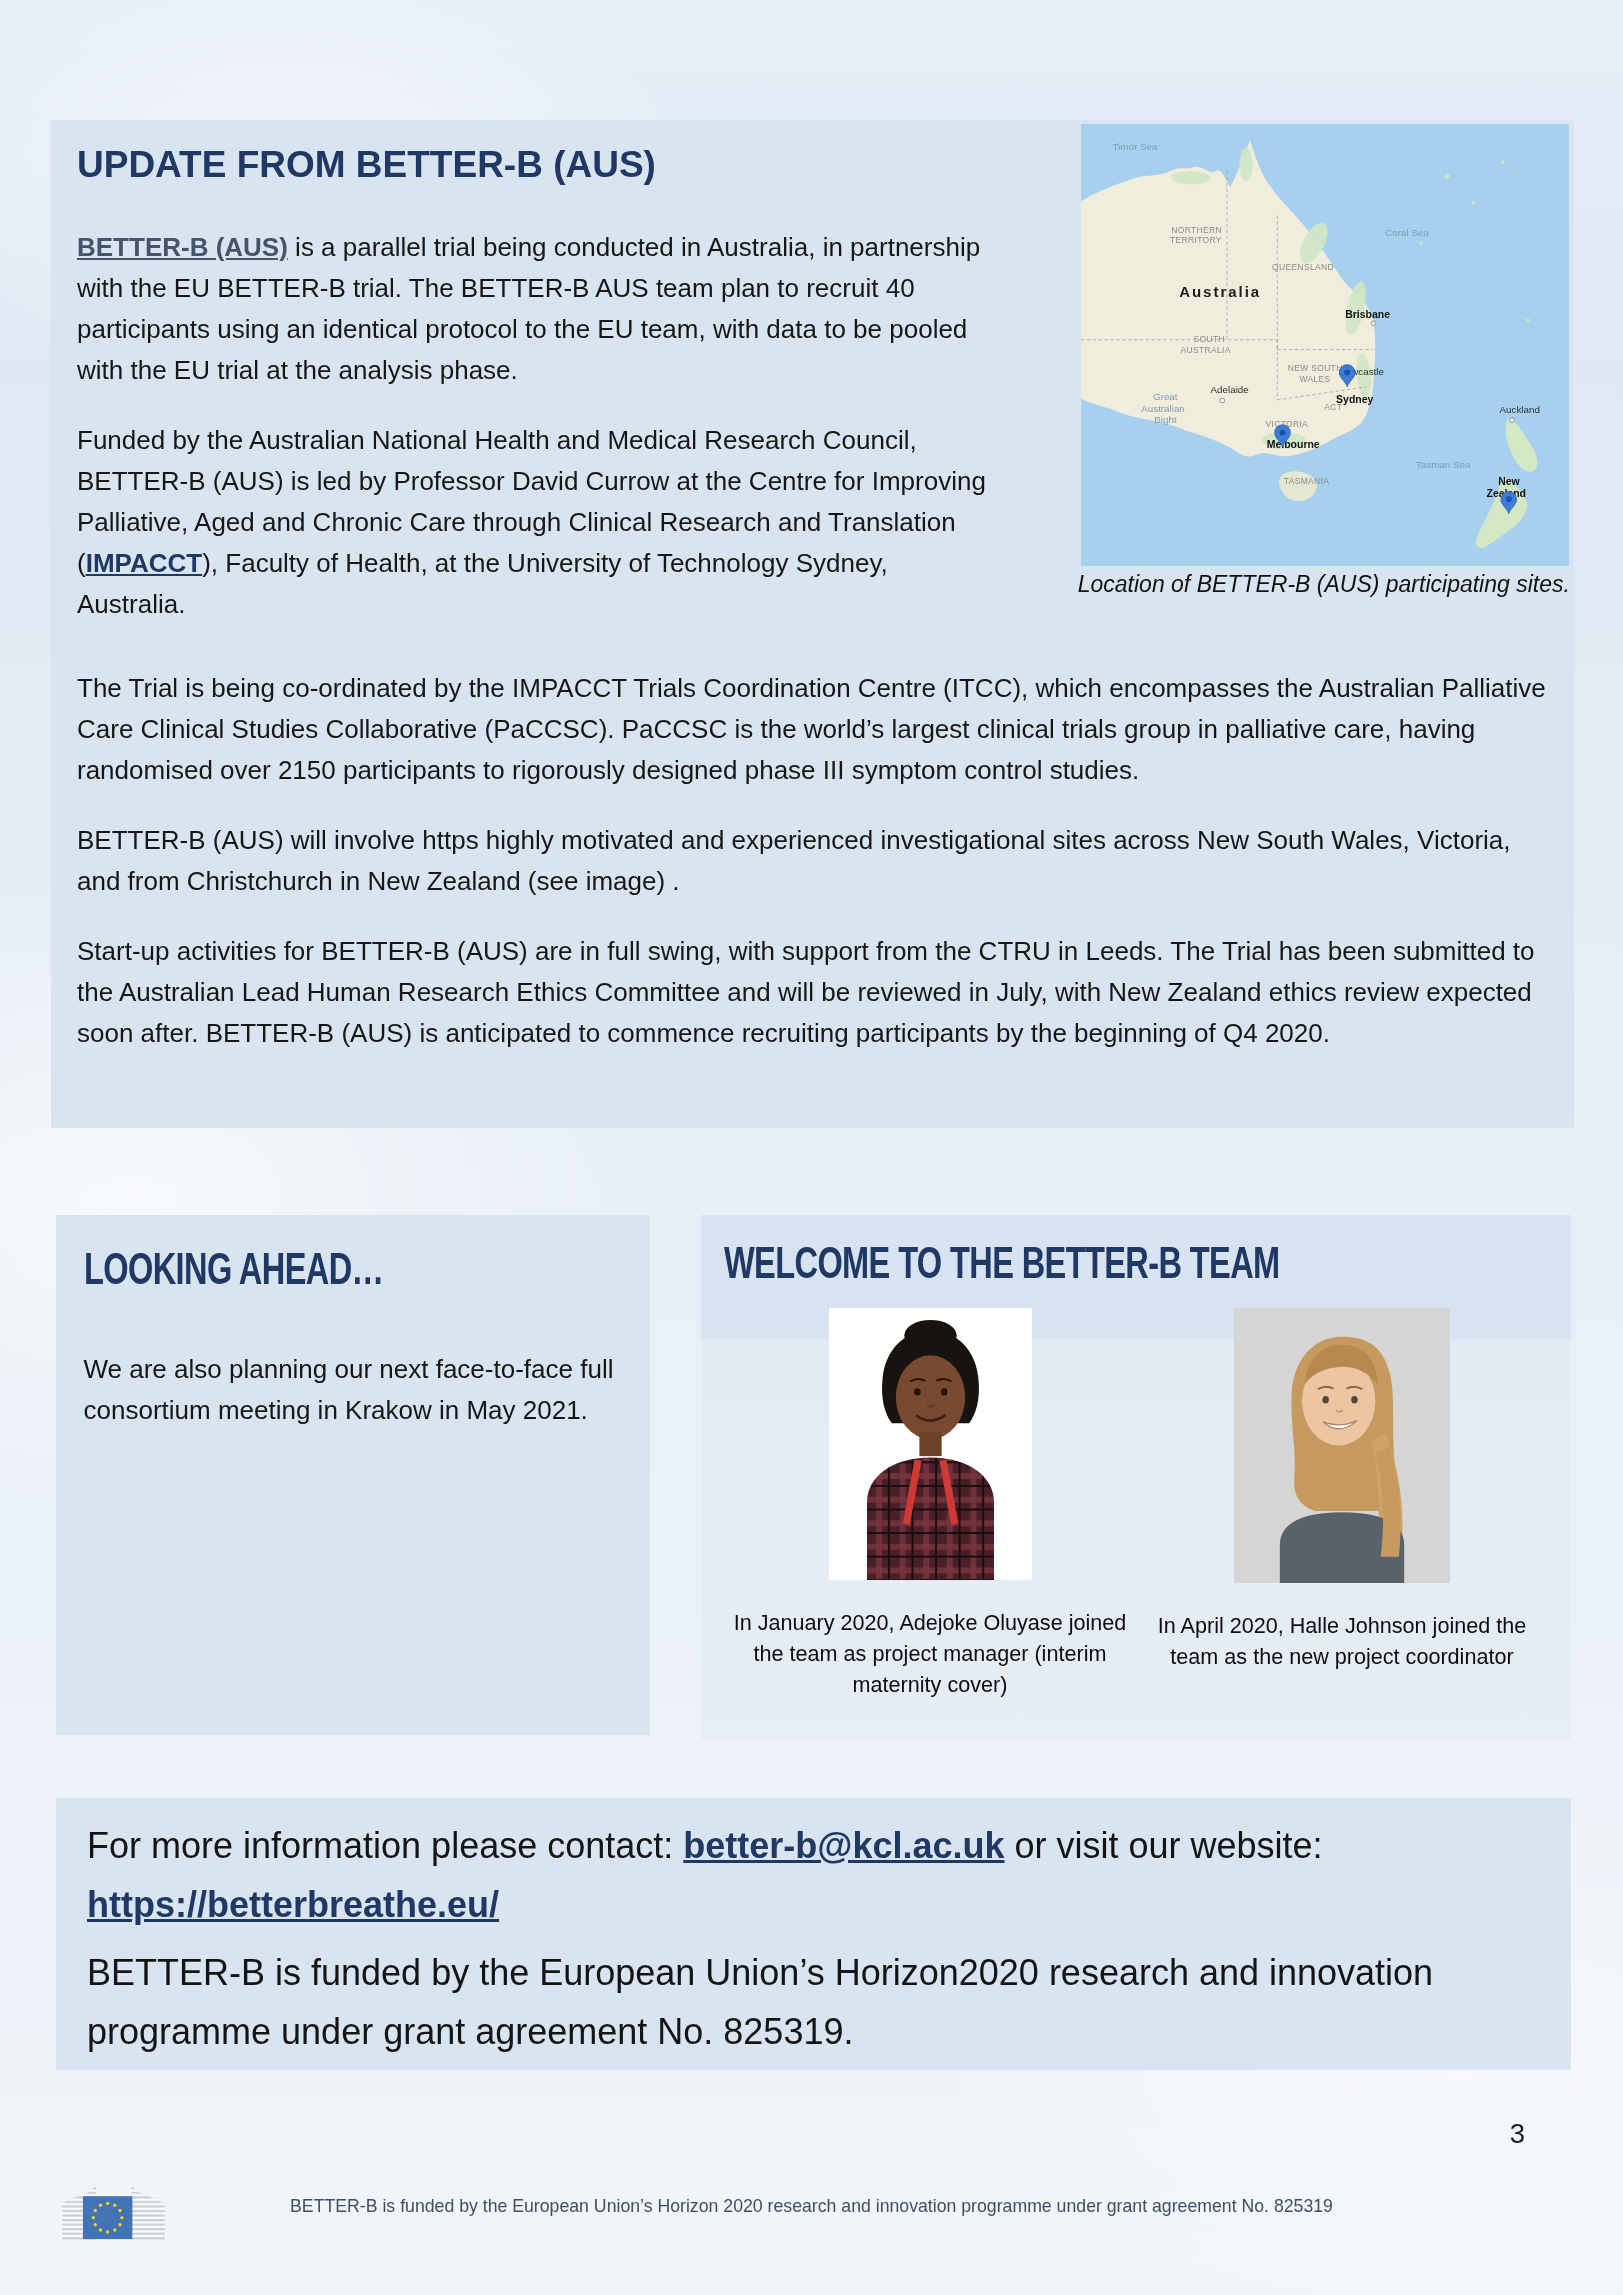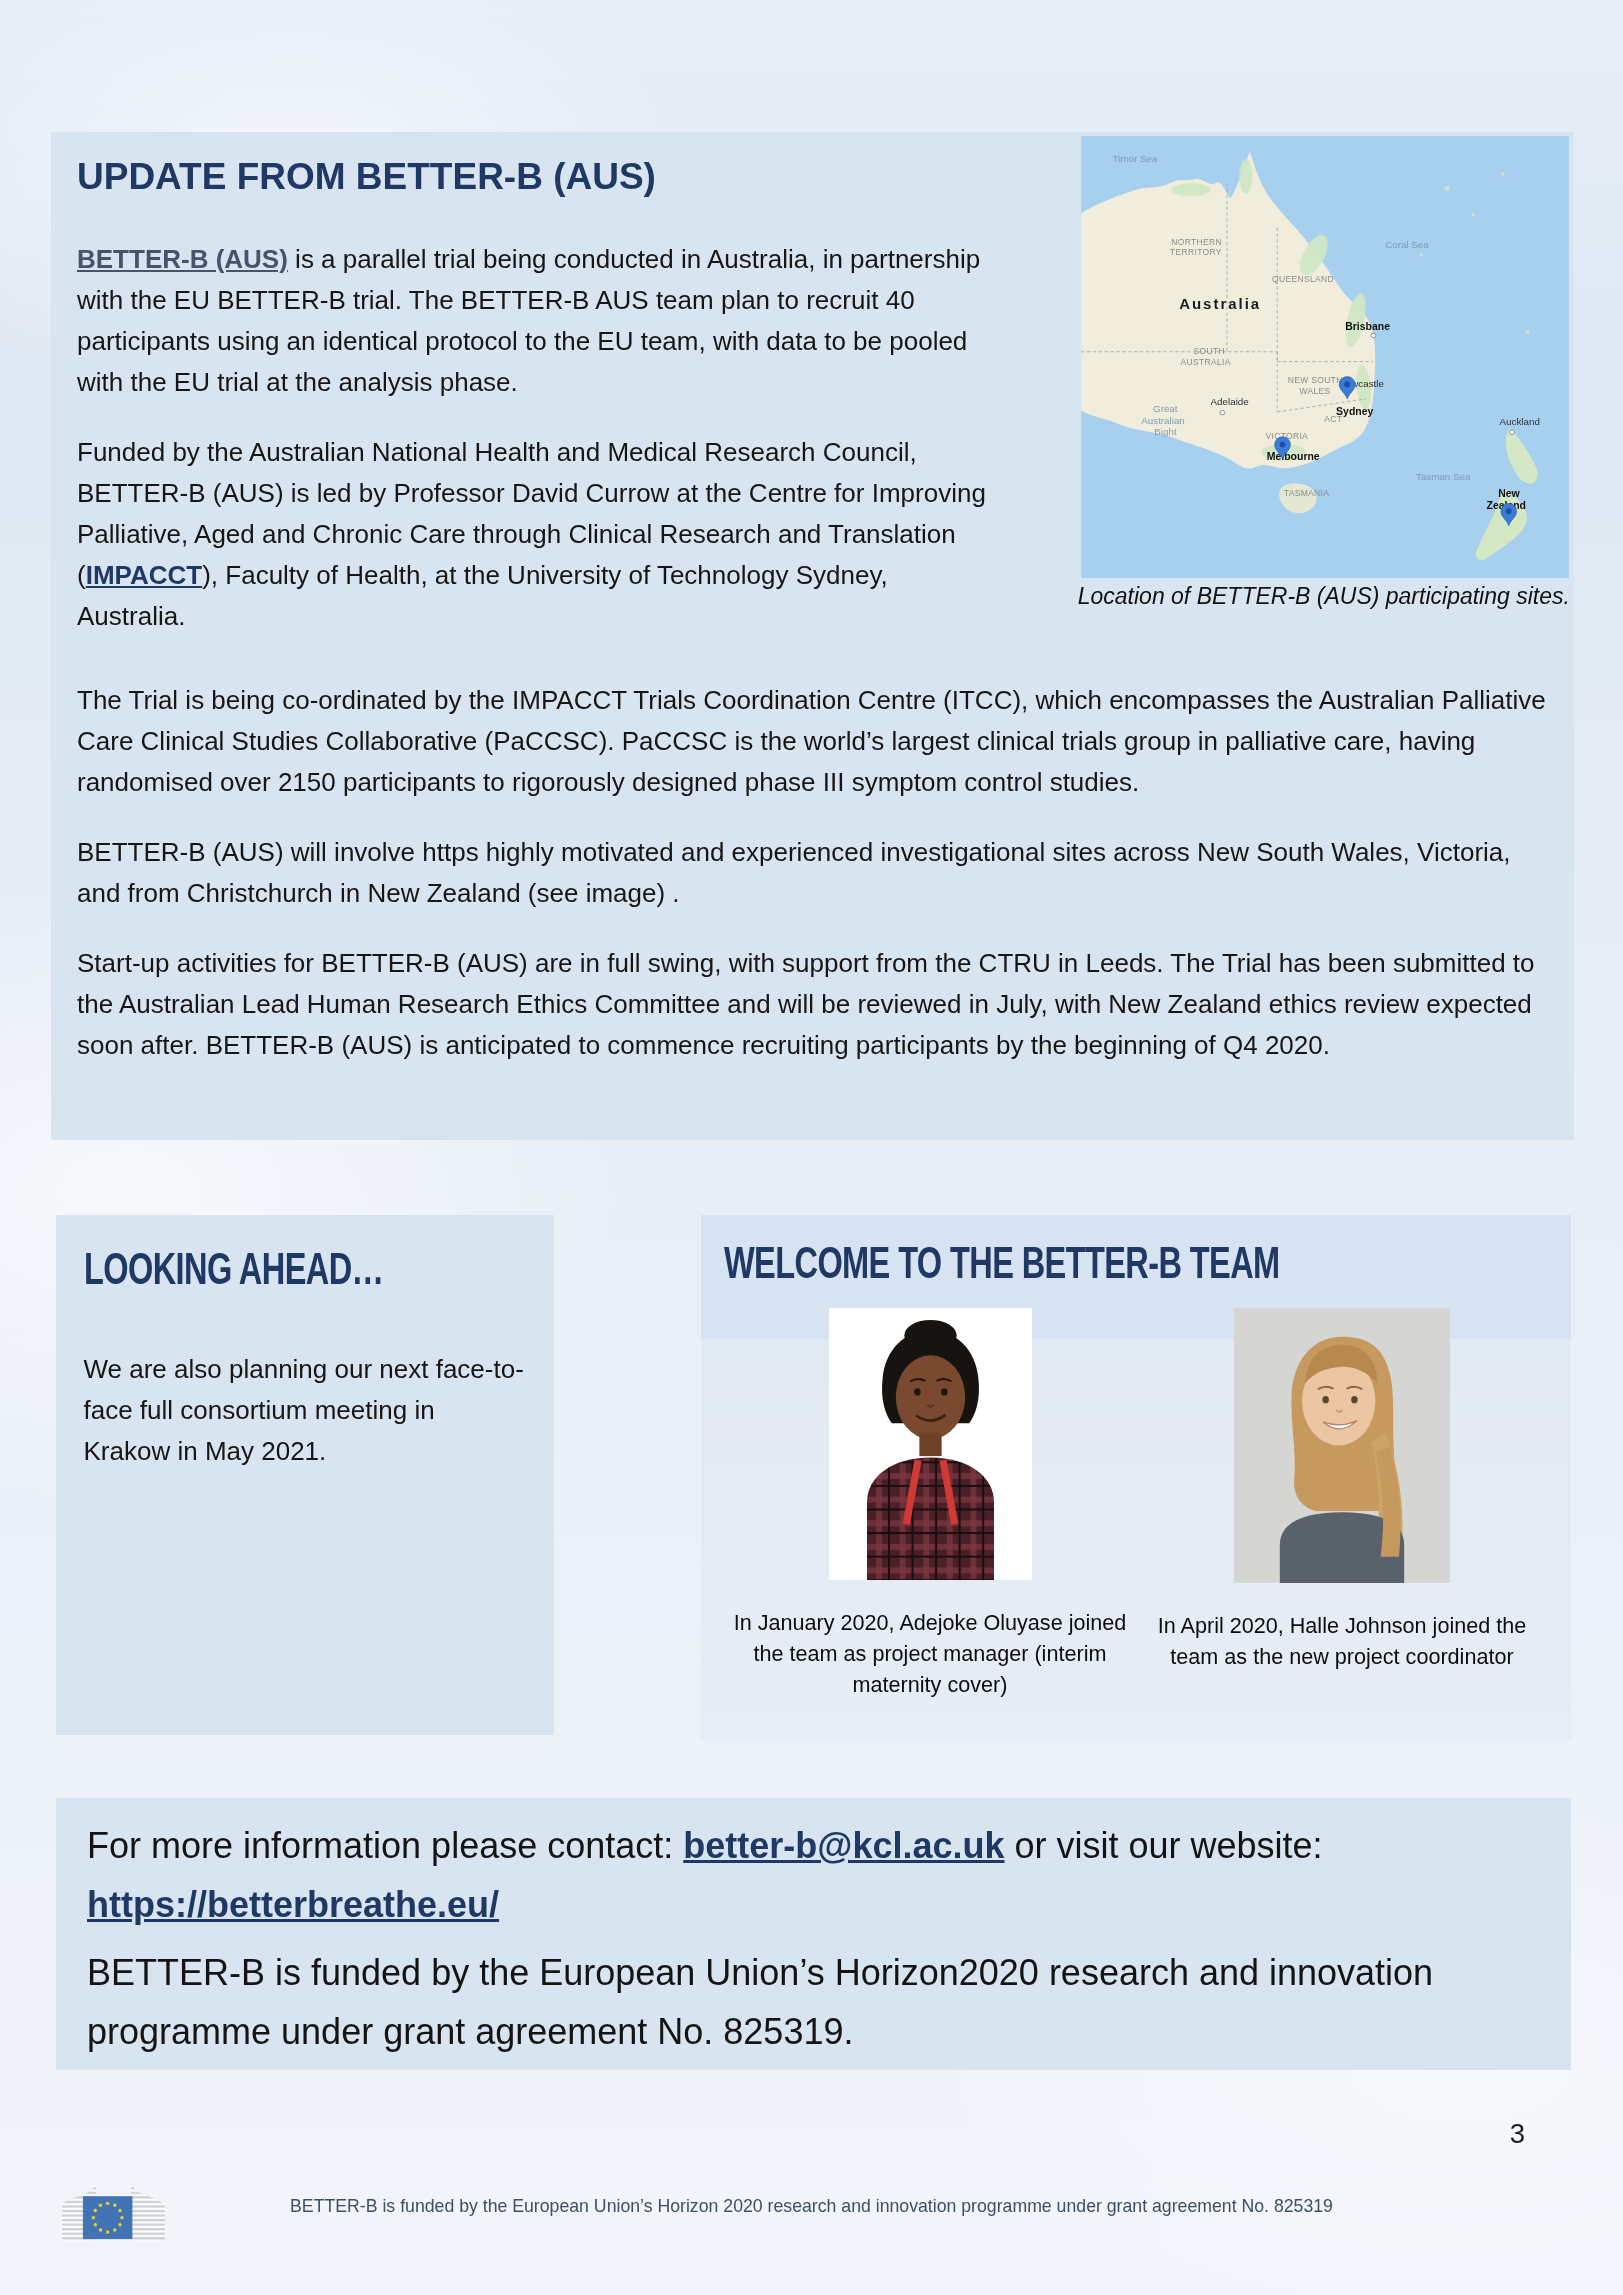--- a/index.html
+++ b/index.html
@@ -10,41 +10,41 @@
   }
   .page::before{
     content:"";position:absolute;inset:0;
     background:
       radial-gradient(589px 327px at 18% 8%, rgba(255,255,255,.55), rgba(255,255,255,0) 70%),
       radial-gradient(720px 458px at 8% 52%, rgba(255,255,255,.65), rgba(255,255,255,0) 70%),
       radial-gradient(785px 393px at 90% 90%, rgba(255,255,255,.4), rgba(255,255,255,0) 70%);
     pointer-events:none;
   }
   .panel{position:absolute;background:#d9e4f1;}
-  .box-update{left:51px;top:132px;width:1523px;height:1008px;padding:23.6px 26px;box-sizing:border-box;}
+  .box-update{left:51px;top:120px;width:1523px;height:1008px;padding:23.6px 26px;box-sizing:border-box;}
   .box-title{color:#1f3864;font-weight:bold;font-size:37px;margin:0;}
   .t-cond{display:inline-block;transform:scale(0.88,1.18);transform-origin:left center;letter-spacing:-0.7px;white-space:nowrap;}
   .body-txt{font-size:26px;line-height:41px;color:#161616;}
   .col-left{width:923px;}
   .box-update .p1{margin:41px 0 0 0;}
   .box-update .p2{margin:29px 0 0 0;}
   .box-update .p3{margin:43px 0 0 0;}
   .box-update .p4{margin:29px 0 0 0;}
   .box-update .p5{margin:29px 0 0 0;}
   a.link-navy{color:#1f3864;font-weight:bold;text-decoration:underline;}
   a.link-slate{color:#44546a;font-weight:bold;text-decoration:underline;}
   .map-wrap{position:absolute;left:1010px;top:3.9px;width:488px;padding-left:20px;}
   .map-svg{display:block;width:488px;height:442px;}
   .map-caption{font-style:italic;font-size:23px;color:#111;text-align:center;margin-top:5.2px;width:517px;margin-left:-15.7px;}
   .m-sea{fill:#7e9cb5;font-size:15px;}
   .m-region{fill:#8a8a8a;font-size:13px;letter-spacing:.5px;}
   .m-country{fill:#1d1d1d;font-size:23px;font-weight:bold;letter-spacing:3px;}
   .m-city{fill:#2f2f2f;font-size:15px;}
   .m-city-b{fill:#101010;font-size:16px;font-weight:bold;}
-  .box-ahead{left:56px;top:1215px;width:498px;height:520px;padding:34px 27.5px;box-sizing:border-box;}
+  .box-ahead{left:56px;top:1215px;width:594px;height:520px;padding:34px 27.5px;box-sizing:border-box;}
   .box-ahead .p1{margin:51px 0 0 0;}
   .box-ahead .p2{margin:58px 0 0 0;}
   .box-welcome{left:701px;top:1215px;width:870px;height:525px;box-sizing:border-box;padding:27.5px 23px;
     background:linear-gradient(180deg,#d7e3f0 0px,#d7e3f0 124px,#e2eaf4 124px,#e6edf6 100%);}
   .team-row{display:flex;margin-top:23.6px;}
   .team-col{flex:1;display:flex;flex-direction:column;align-items:center;}
   .photo{display:block;}
   .team-caption{margin-top:27px;font-size:21.6px;line-height:31px;text-align:center;color:#0d0d0d;width:393px;}
   .box-contact{left:56px;top:1798px;width:1515px;height:272px;padding:18.3px 31px;box-sizing:border-box;font-size:36px;line-height:59px;color:#141414;}
   .contact-funding{margin-top:9.2px;}

